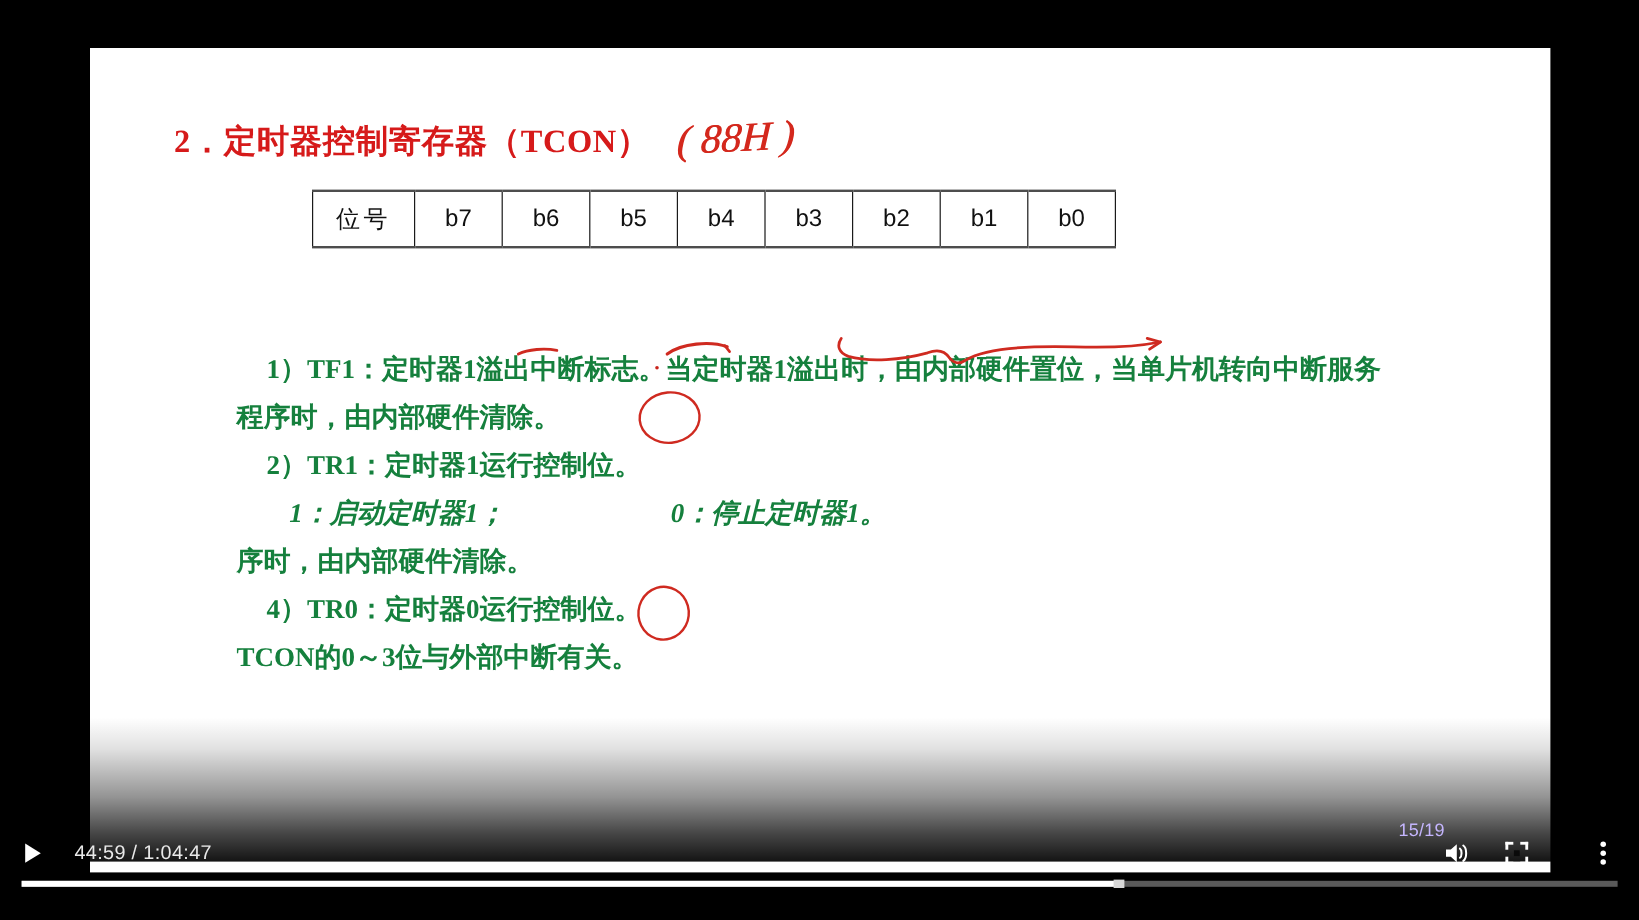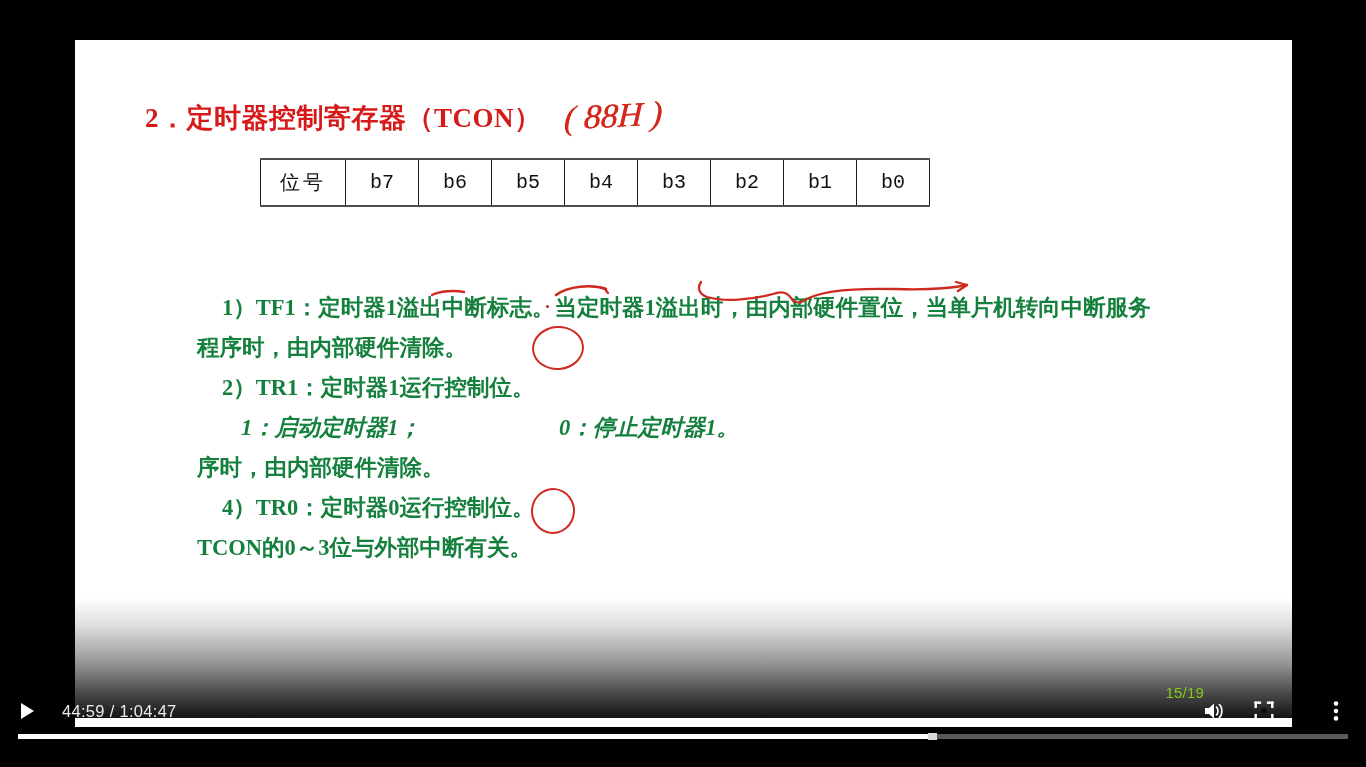--- a/index.html
+++ b/index.html
@@ -61,21 +61,21 @@
   }
 
   
   #bit-table-wrap {
     position: absolute;
     left: 185px;
     top: 118px;
   }
   table.bittable {
     border-collapse: collapse;
-    font-family: Liberation Mono, monospace;
+    font-family: Liberation Sans, sans-serif;
     color: #111;
     padding-left: 21px;
   }
   table.bittable td {
     border-left: 1.5px solid #1a1a1a;
     border-right: 1.5px solid #1a1a1a;
     text-align: center;
     vertical-align: middle;
     font-size: 20px;
     height: 47px;
@@ -133,21 +133,21 @@
     height: 120px;
     background: linear-gradient(to bottom, rgba(0,0,0,0) 0%, rgba(0,0,0,0.12) 22%, rgba(0,0,0,0.42) 55%, rgba(0,0,0,0.72) 80%, rgba(0,0,0,0.92) 100%);
     pointer-events: none;
   }
 
   
   #page-counter {
     position: absolute;
     right: 162px;
     top: 684px;
-    color: #84cc16;
+    color: #c4b5fd;
     font-family: "Liberation Sans", sans-serif;
     font-size: 15px;
     font-weight: 400;
     letter-spacing: 0.2px;
   }
 
   
   #controls {
     position: absolute;
     left: 0; right: 0;

